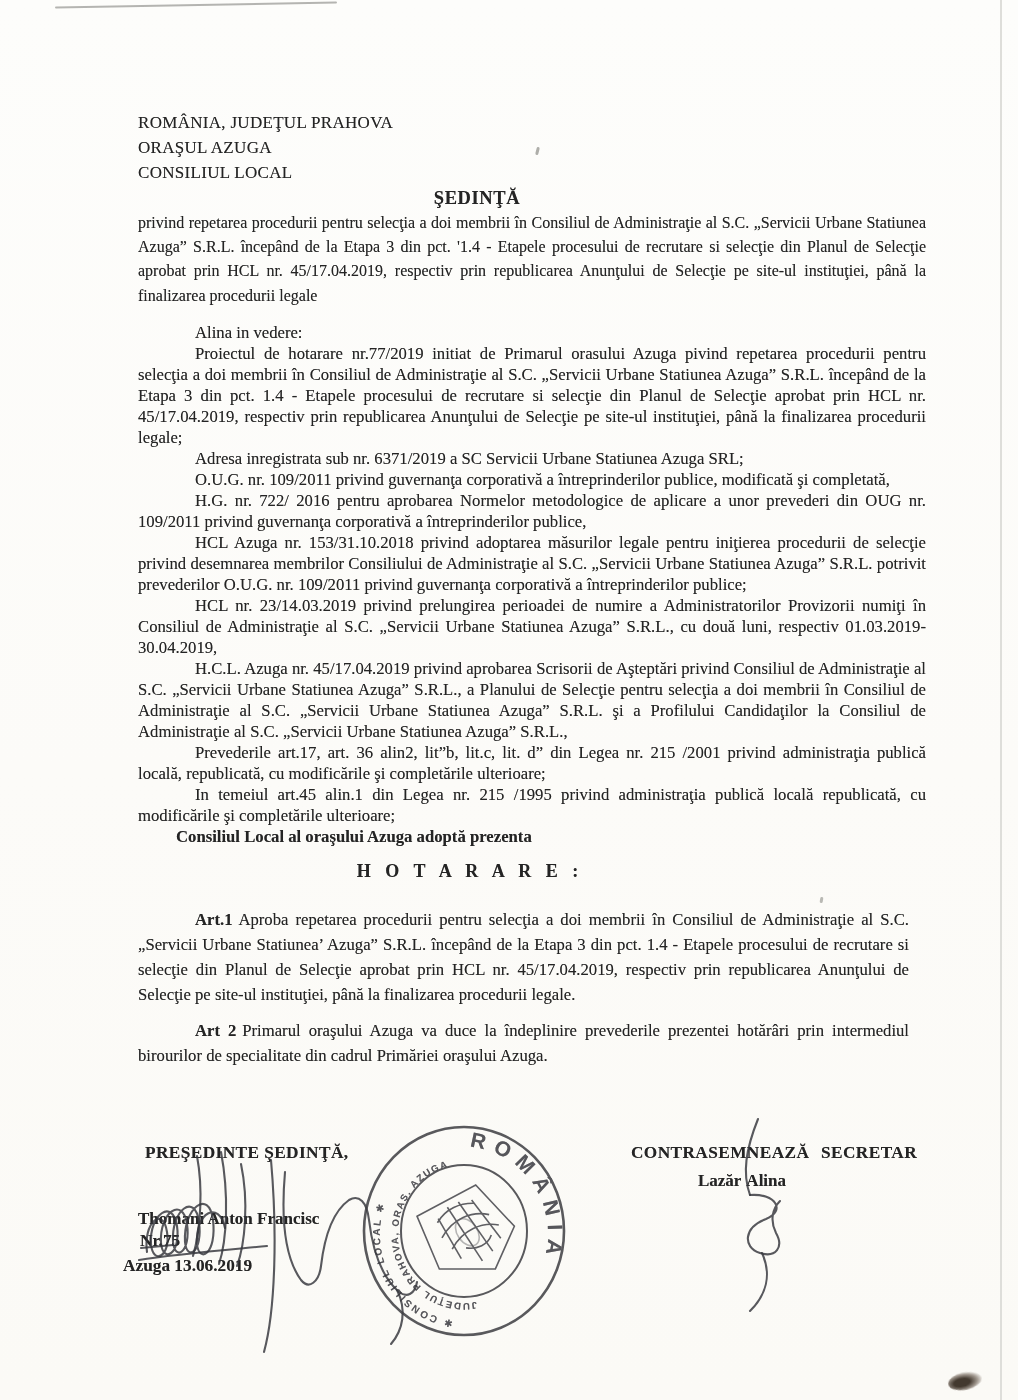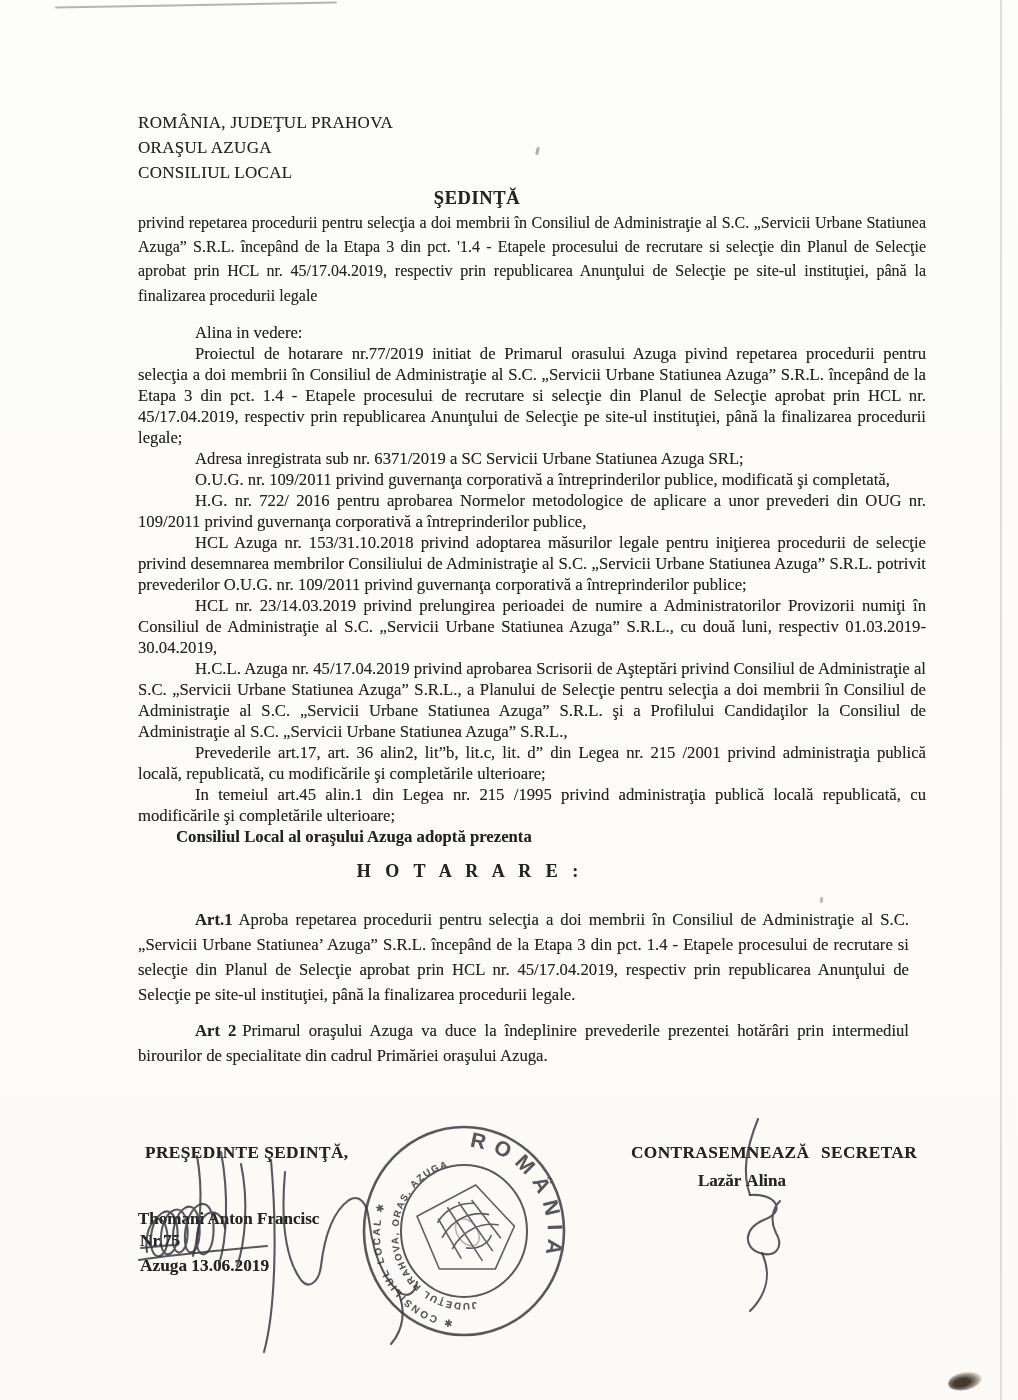--- a/index.html
+++ b/index.html
@@ -23,21 +23,21 @@
             letter-spacing:5px;text-align:center;transform:translateX(-62px);}
   .article{margin:0 17px 11px 0;font-size:16.7px;line-height:25px;text-align:justify;text-indent:57px;}
   .art-label{font-weight:700;margin-right:.35em;}
   
   .sig-title{position:absolute;margin:0;font-size:17.3px;font-weight:700;letter-spacing:.4px;}
   .sig-name{position:absolute;margin:0;font-size:17px;font-weight:700;}
   .pres-title{left:145px;top:1143px;}
   .pres-name{left:138px;top:1209px;}
   .sec-title{left:628px;top:1143px;width:292px;text-align:center;word-spacing:7px;}
   .sec-name{left:628px;top:1171px;width:292px;text-align:center;transform:translateX(-32px);word-spacing:2px;}
-  .place-date{position:absolute;left:140px;top:1256px;margin:0;font-size:17.3px;font-weight:700;}
+  .place-date{position:absolute;left:123px;top:1256px;margin:0;font-size:17.3px;font-weight:700;}
   .doc-number{position:absolute;left:140px;top:1231px;margin:0;font-size:17.3px;font-weight:700;}
   svg{position:absolute;overflow:visible;}
   .sig-svg path{fill:none;stroke:#33343a;stroke-width:2.1;stroke-linecap:round;opacity:.82;}
   .stamp-svg{opacity:.85;}
   .stamp-svg .ring{fill:none;stroke:#3d3d42;}
   .stamp-svg text{fill:#3a3a40;font-family:"Liberation Sans","DejaVu Sans",sans-serif;}
   .stamp-svg .emblem path,.stamp-svg .emblem ellipse{fill:none;stroke:#44444a;stroke-width:1.6;}
   
   .artifact{position:absolute;}
   .edge-top{left:55px;top:4px;width:282px;height:2px;background:#8d8d88;opacity:.65;transform:rotate(-1deg);border-radius:2px;}

